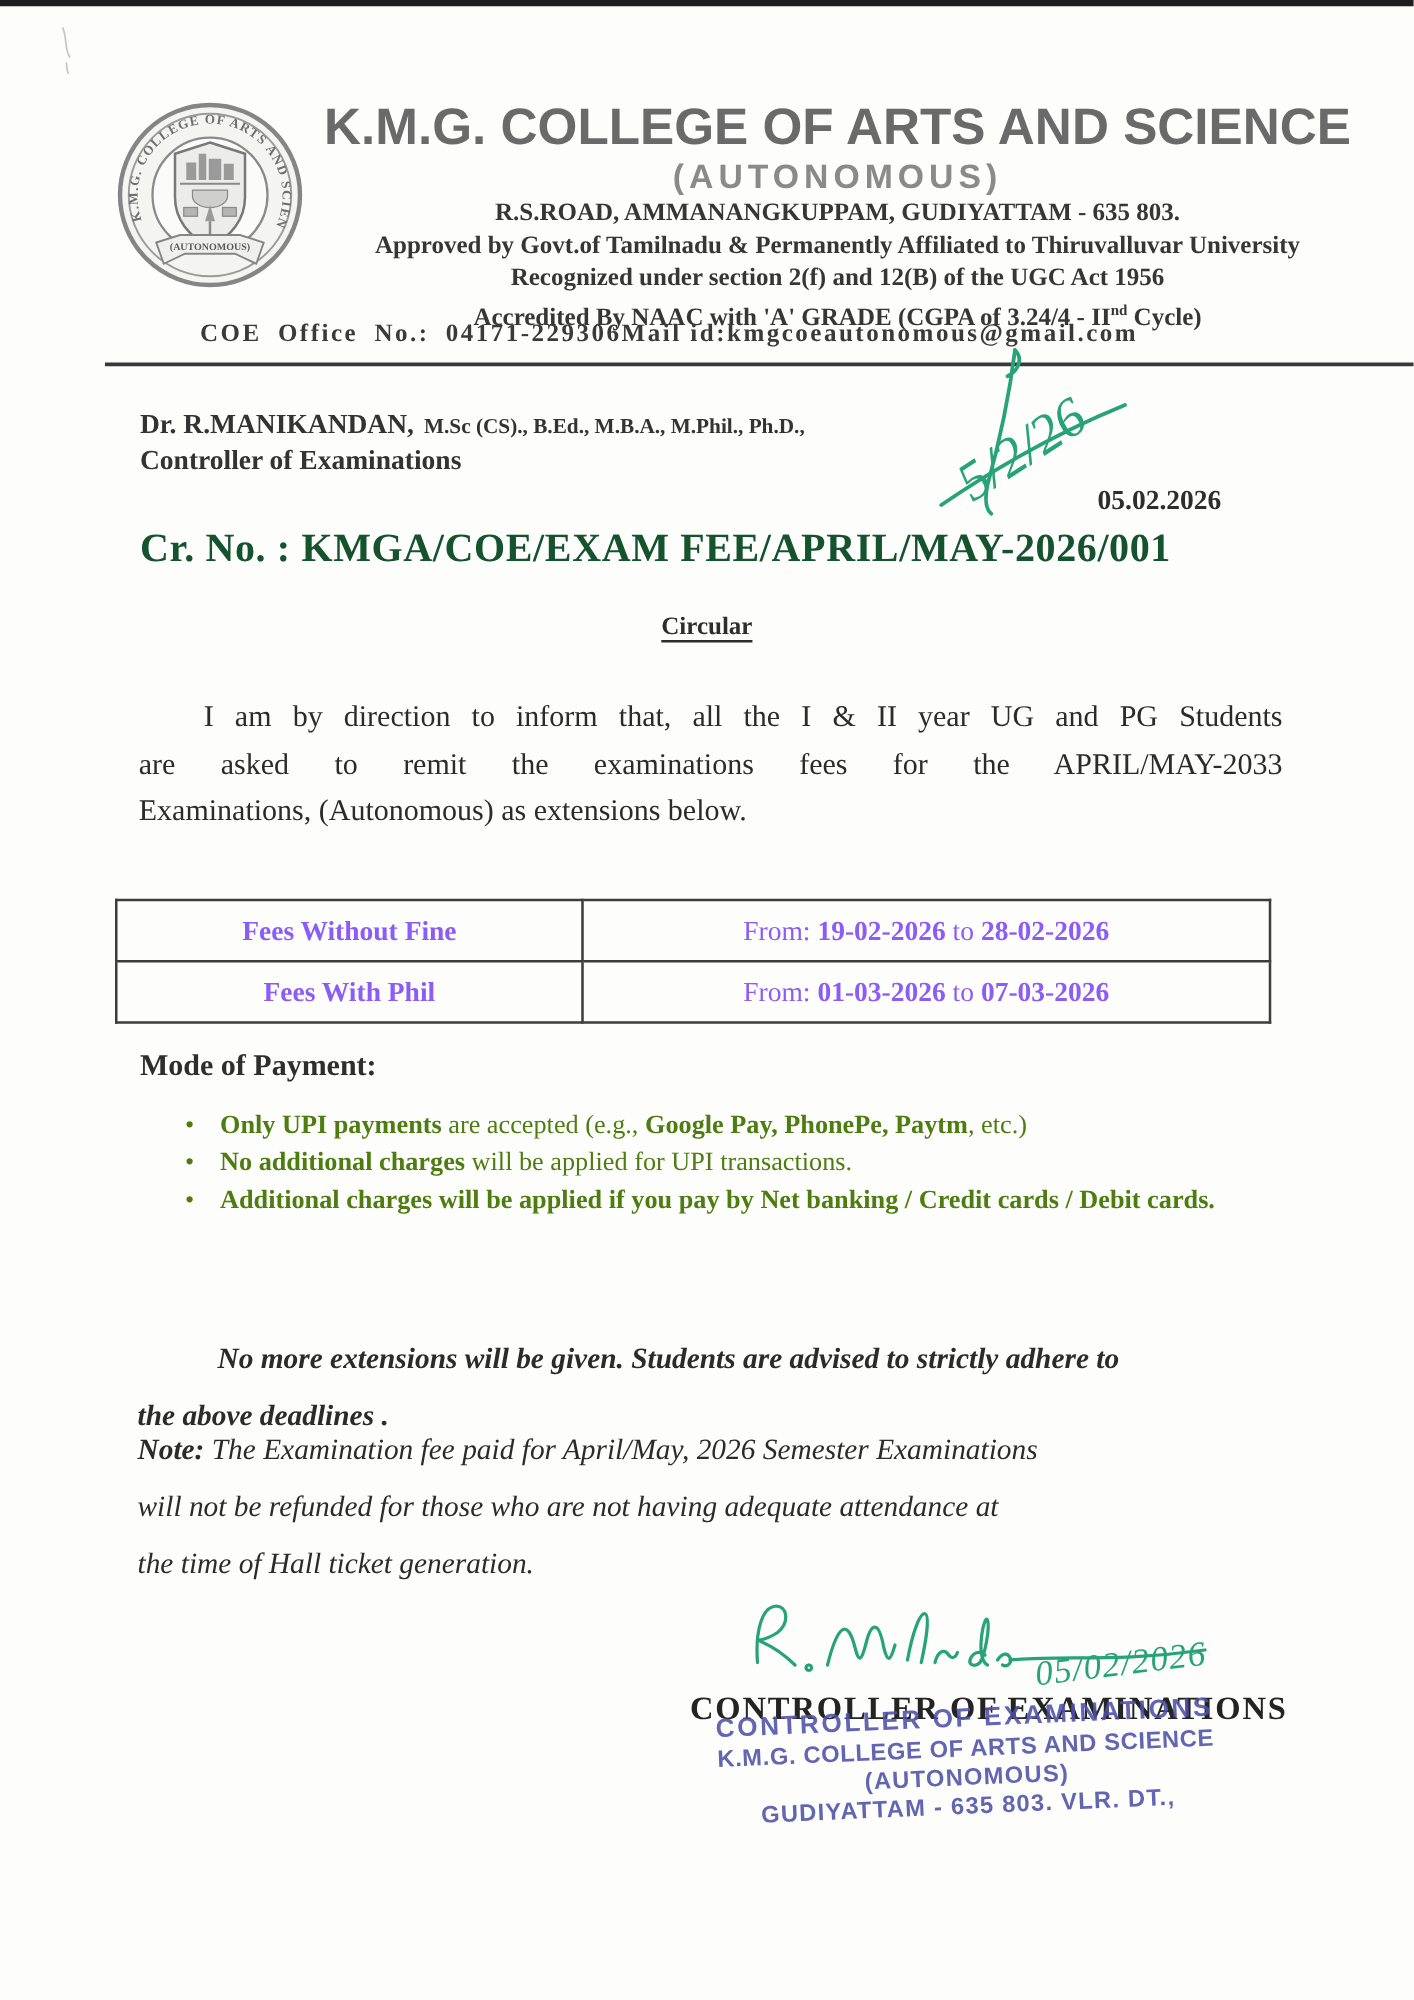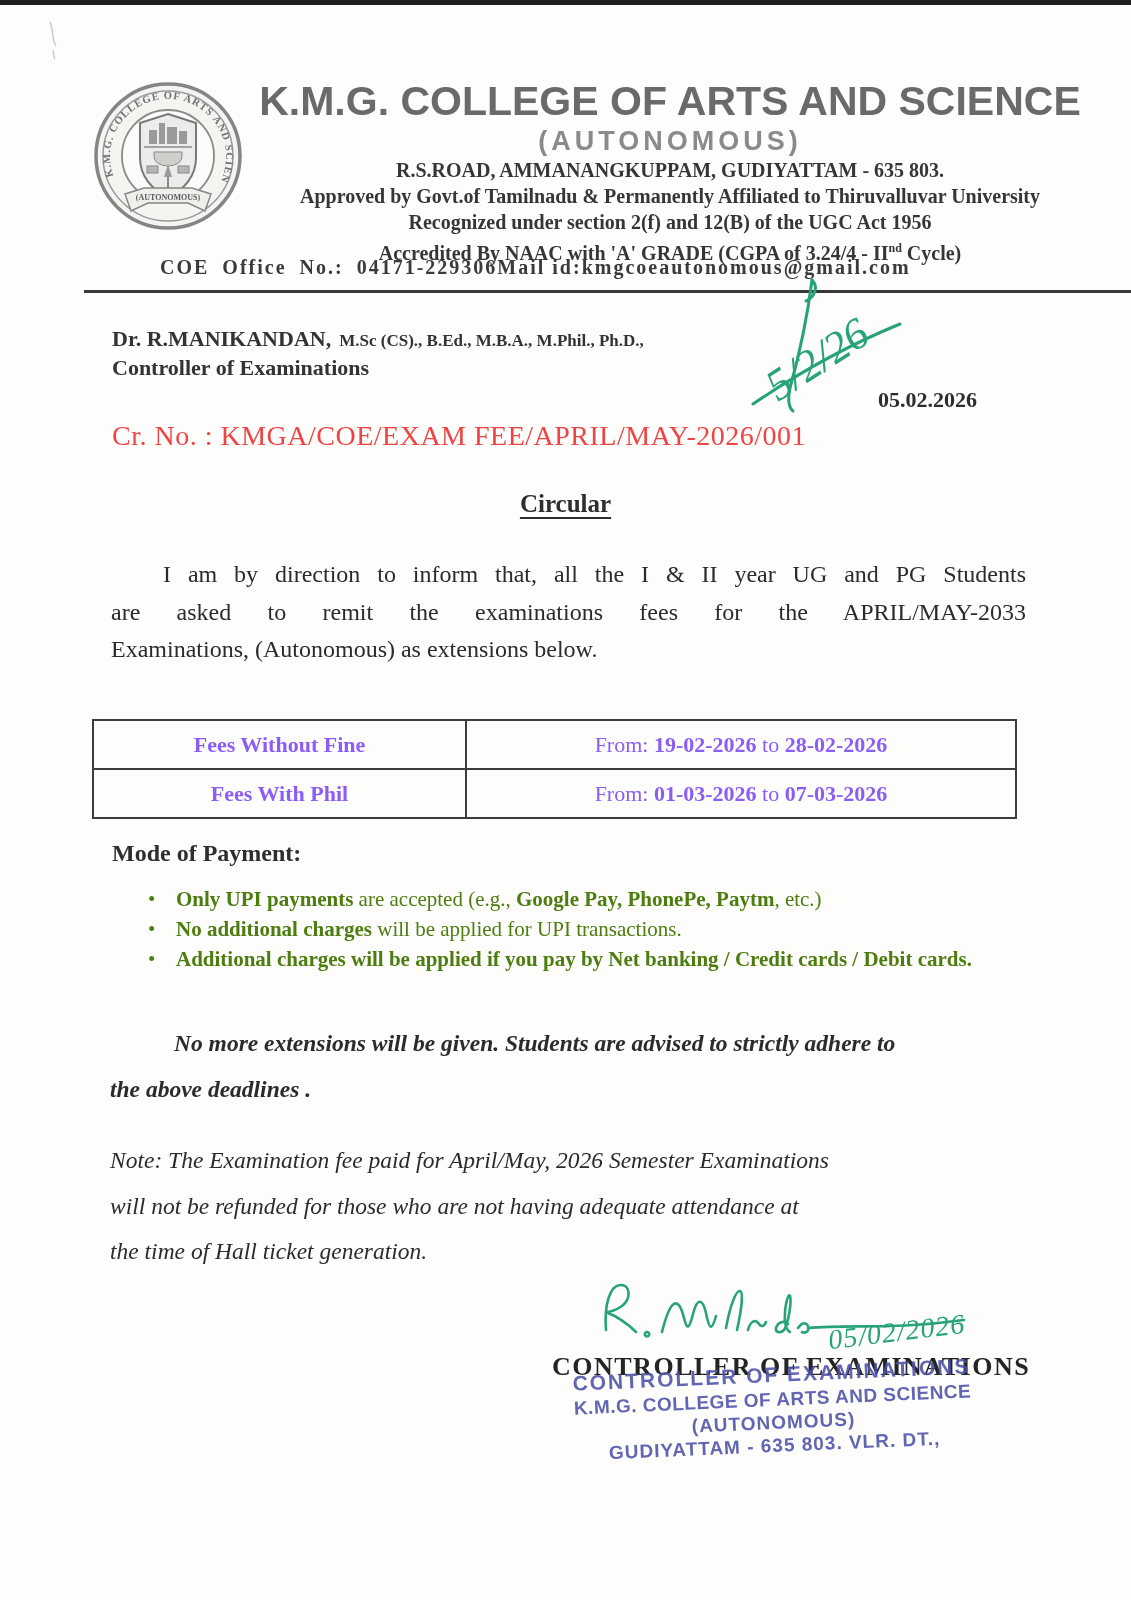--- a/index.html
+++ b/index.html
@@ -13,42 +13,42 @@
   .autonomous{font-family:"Liberation Sans",sans-serif;font-weight:bold;font-size:27px;line-height:30px;color:#8a8a8a;letter-spacing:4px;margin-top:2px;}
   .hline{font-weight:bold;font-size:20px;line-height:24px;color:#363636;margin-top:2px;}
   .hline sup{font-size:12px;vertical-align:super;}
   .coe-row{left:160px;top:256px;width:915px;display:flex;justify-content:flex-start;font-weight:bold;font-size:20px;color:#3a3a3a;letter-spacing:2px;}
   .rule{left:84px;top:290px;width:1047px;height:3px;background:#383838;}
   
   .officer-name{left:112px;top:326px;font-weight:bold;font-size:22px;color:#333;}
   .officer-name .quals{font-size:17px;margin-left:8px;}
   .designation{left:112px;top:355px;font-weight:bold;font-size:22px;color:#333;}
   .date-top{left:878px;top:387px;font-weight:bold;font-size:22px;color:#2d2d2d;}
-  .cr-no{left:112px;top:420px;font-weight:normal;font-size:28px;color:#ef4444;letter-spacing:0.5px;}
-  .circular-title{left:0;top:490px;width:1131px;text-align:center;font-weight:bold;font-size:25px;text-decoration:underline;text-underline-offset:5px;color:#2d2d2d;}
+  .cr-no{left:112px;top:420px;font-weight:bold;font-size:32px;color:#14532d;letter-spacing:0.5px;}
+  .circular-title{left:0;top:490px;width:1131px;text-align:center;font-weight:bold;font-size:20px;text-decoration:underline;text-underline-offset:5px;color:#2d2d2d;}
   
   .intro{left:111px;top:556px;width:915px;font-size:24px;line-height:37.5px;color:#2b2b2b;}
   .jline{text-align:justify;text-align-last:justify;}
   .indent1{padding-left:52px;}
   
   .fee-table{left:92px;top:719px;width:925px;border-collapse:collapse;}
   .fee-table td{border:2px solid #3c3c3c;height:45px;text-align:center;vertical-align:middle;font-size:22px;color:#8b5cf6;}
   .fee-table .lab{width:369px;font-weight:bold;}
   .b{font-weight:bold;}
   
   .pay-heading{left:112px;top:840px;font-weight:bold;font-size:24px;color:#2e2e2e;}
   .bullets{left:148px;top:884px;width:858px;font-size:21px;color:#4d7c0f;}
   .bullet-row{position:relative;padding-left:28px;line-height:30px;}
   .bullet-row::before{content:"•";position:absolute;left:0;top:0;font-size:21px;}
   
-  .warning{left:110px;top:1020px;width:890px;font-size:23.5px;font-weight:bold;font-style:italic;line-height:46px;color:#2b2b2b;}
+  .warning{left:110px;top:1064px;width:890px;font-size:23.5px;font-weight:bold;font-style:italic;line-height:46px;color:#2b2b2b;}
   .indent2{padding-left:64px;}
   
   .note{left:110px;top:1138px;width:900px;font-size:23.5px;font-style:italic;line-height:45.5px;color:#2b2b2b;}
-  .note .nlabel{font-weight:normal;}
+  .note .nlabel{font-weight:bold;}
   
   .hw-date{left:828px;top:1316px;font-size:28px;font-style:italic;color:#27a377;transform:rotate(-7deg);letter-spacing:1px;}
   .controller-label{left:552px;top:1352px;font-weight:bold;font-size:26px;letter-spacing:1.5px;color:#242424;}
   .stamp{left:558px;top:1362px;width:430px;text-align:center;transform:rotate(-2.5deg);color:#4d51a8;opacity:0.88;font-family:"Liberation Sans",sans-serif;font-weight:bold;}
   .stamp .s1{font-size:21px;letter-spacing:2px;line-height:26px;}
   .stamp .s2{font-size:19px;letter-spacing:0.5px;line-height:23px;}
   .stamp .s3{font-size:19px;letter-spacing:1px;line-height:23px;}
   .stamp .s4{font-size:19px;letter-spacing:1px;line-height:24px;}
   svg text{font-family:"Liberation Serif",serif;}
 </style>

